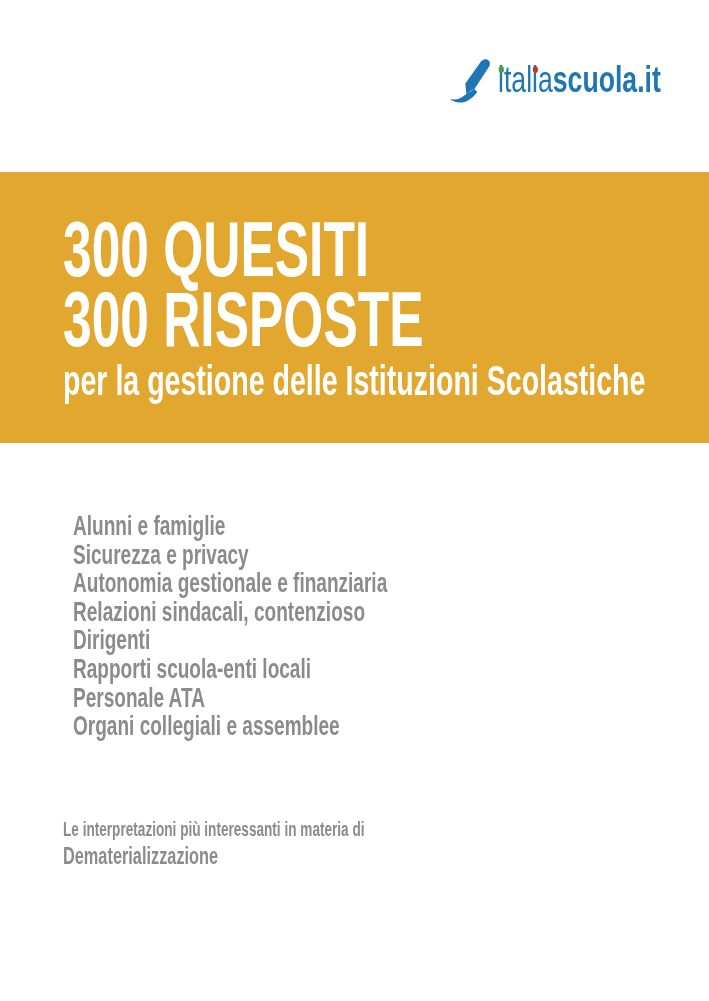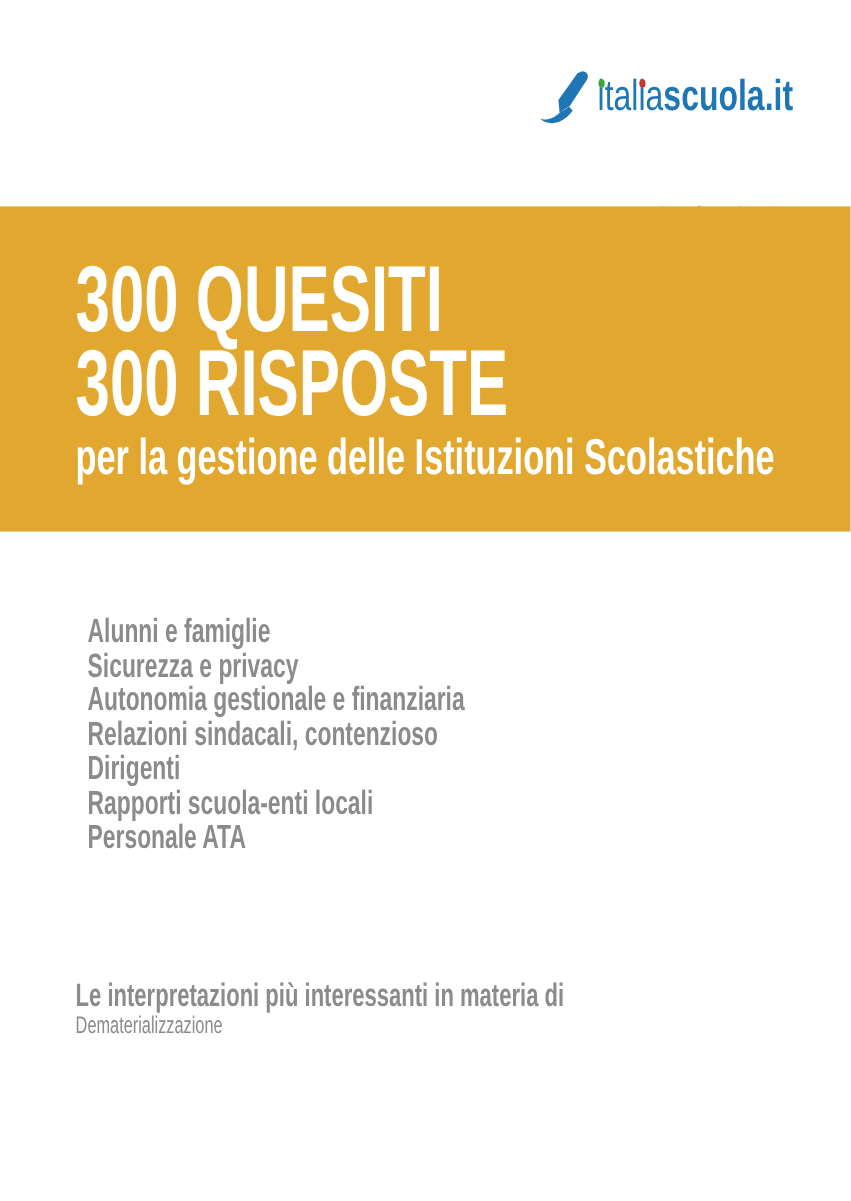--- a/index.html
+++ b/index.html
@@ -40,22 +40,22 @@
   .attribution{position:absolute;top:450px;right:49px;white-space:nowrap;}
   .attribution .cond-r{
     display:inline-block;font-size:25px;line-height:28px;font-weight:700;font-style:italic;
     color:var(--attribution-gold,#e4a930);transform:scaleX(.66);transform-origin:100% 50%;white-space:nowrap;
   }
   
   .topics{position:absolute;left:73px;top:512px;}
   .topic{height:28.6px;line-height:28.6px;font-size:28px;font-weight:700;color:var(--topic-gray,#8b8b8b);}
   
   .highlights{position:absolute;left:63px;top:818px;}
-  .intro{font-size:27px;font-weight:700;line-height:23px;color:var(--topic-gray,#8b8b8b);}
-  .hl-item{font-size:20px;font-weight:400;line-height:29px;color:var(--topic-gray,#8b8b8b);}
+  .intro{font-size:20px;font-weight:700;line-height:23px;color:var(--topic-gray,#8b8b8b);}
+  .hl-item{font-size:24px;font-weight:700;line-height:29px;color:var(--topic-gray,#8b8b8b);}
 </style>
 </head>
 <body>
 
 <div class="page">
 
   <div class="logo">
     <svg viewBox="0 0 50 48" aria-hidden="true">
       <g fill="#1e76b4">
         <circle cx="37" cy="5.5" r="4.6"></circle>
@@ -114,20 +114,23 @@
 
       <div class="topic">
         <span class="cond68">Rapporti scuola-enti locali</span>
       </div>
 
 
       <div class="topic">
         <span class="cond68">Personale ATA</span>
       </div>
 
+      <div class="topic">
+        <span class="cond68">Organi collegiali e assemblee</span>
+      </div>
     </div>
 
   <div class="highlights">
     <div class="intro">
       <span class="cond68">Le interpretazioni più interessanti in materia di</span>
     </div>
     <div>
 
         <div class="hl-item">
           <span class="cond68">Dematerializzazione</span>

